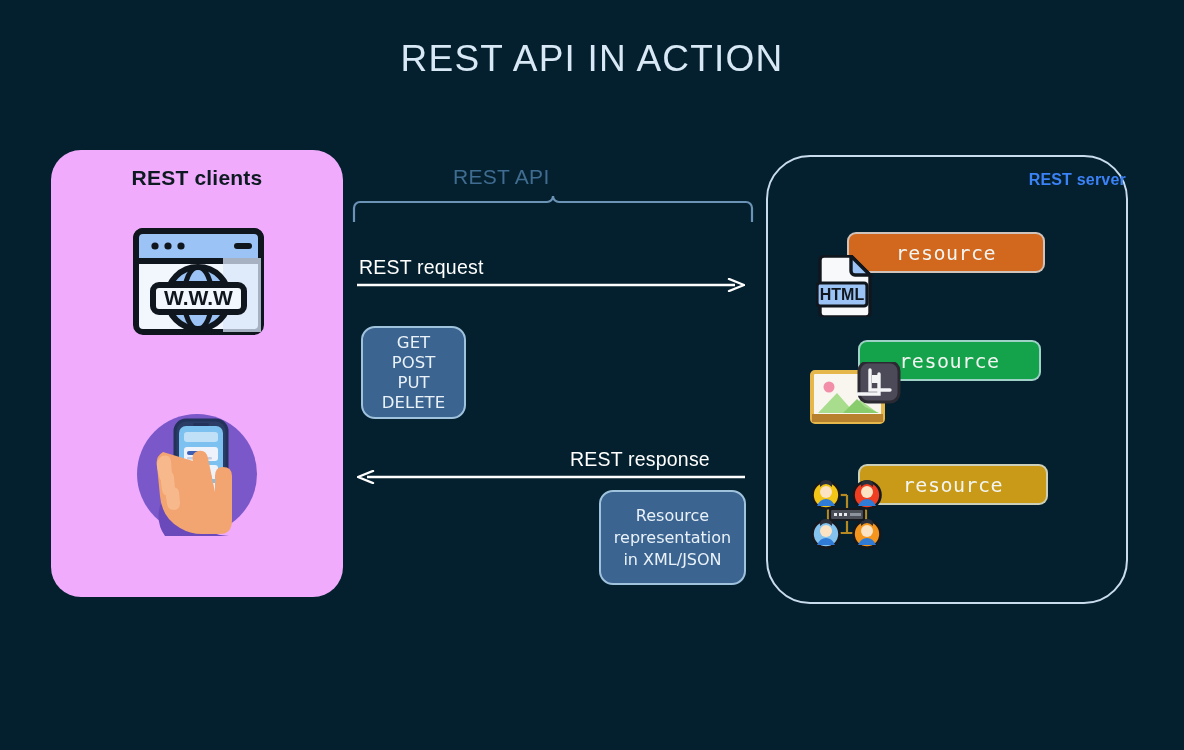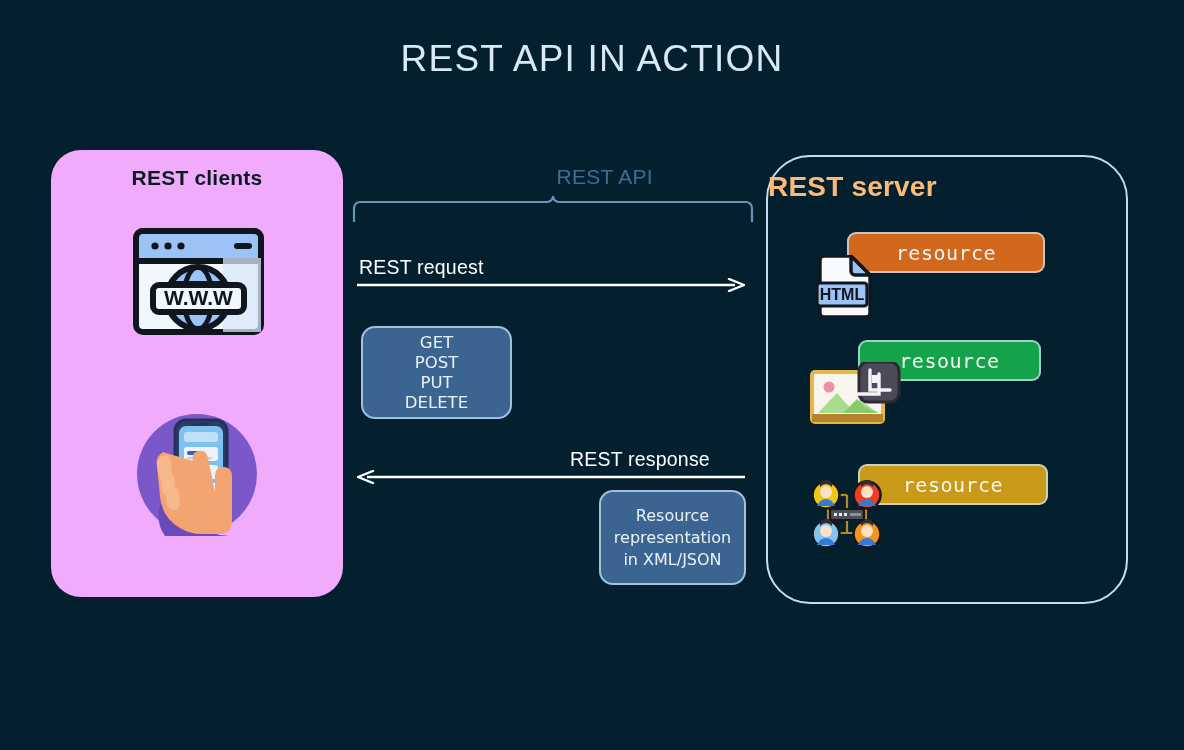--- a/index.html
+++ b/index.html
@@ -47,22 +47,22 @@
   
   .server-panel {
     position: absolute; left: 766px; top: 155px;
     width: 362px; height: 449px;
     border: 2px solid #c9dced;
     border-radius: 44px;
     background: transparent;
   }
   .server-title {
     position: absolute; left: 0; top: 14px; width: 100%;
-    text-align: left; color: #fdba74;
-    font-size: 28px; font-weight: 600; letter-spacing: .2px;
+    text-align: right; color: #3b82f6;
+    font-size: 16px; font-weight: 600; letter-spacing: .2px;
   }
 
   .resource-pill {
     position: absolute;
     border-radius: 9px;
     border: 2px solid rgba(205,225,240,.75);
     color: #f2f5f2;
     font-family: "DejaVu Sans Mono", monospace;
     font-size: 20px;
     display: flex; align-items: center; justify-content: center;
@@ -72,41 +72,41 @@
   .pill-img   { left: 90px;  top: 183px; width: 183px; height: 41px; background: #14a34a; }
   .pill-users { left: 90px;  top: 307px; width: 190px; height: 41px; background: #c99a17; }
 
   .icon-html  { position: absolute; left: 48px;  top: 98px;  width: 58px; height: 62px; }
   .icon-image { position: absolute; left: 42px;  top: 205px; width: 95px; height: 65px; }
   .icon-users { position: absolute; left: 42px;  top: 322px; width: 75px; height: 70px; }
 
   
   .api-label {
     position: absolute; left: 453px; top: 165px; width: 200px;
-    text-align: right;
+    text-align: left;
     color: #3f6c90; font-size: 21px; letter-spacing: .3px;
   }
   .brace {
     position: absolute; left: 352px; top: 196px; width: 402px; height: 26px;
   }
 
   .flow-text {
     position: absolute; color: #ffffff; font-size: 19.5px; letter-spacing: .2px;
   }
   .req-label  { left: 359px; top: 256px; }
   .req-sub    { left: 359px; top: 296px; }
   .res-label  { left: 570px; top: 448px; }
 
   .arrow { position: absolute; }
   .arrow-req { left: 357px; top: 278px; width: 388px; height: 14px; }
   .arrow-res { left: 357px; top: 470px; width: 388px; height: 14px; }
 
   .method-box {
     position: absolute; left: 361px; top: 326px;
-    width: 151px; height: 93px;
+    width: 105px; height: 93px;
     background: #3c6490;
     border: 2px solid #9fc2dd;
     border-radius: 14px;
     display: flex; flex-direction: column;
     align-items: center; justify-content: center;
     gap: 1px;
   }
   .method-box span {
     color: #e9f2f9; font-size: 16.5px; line-height: 19px;
     font-family: "DejaVu Sans", sans-serif;

